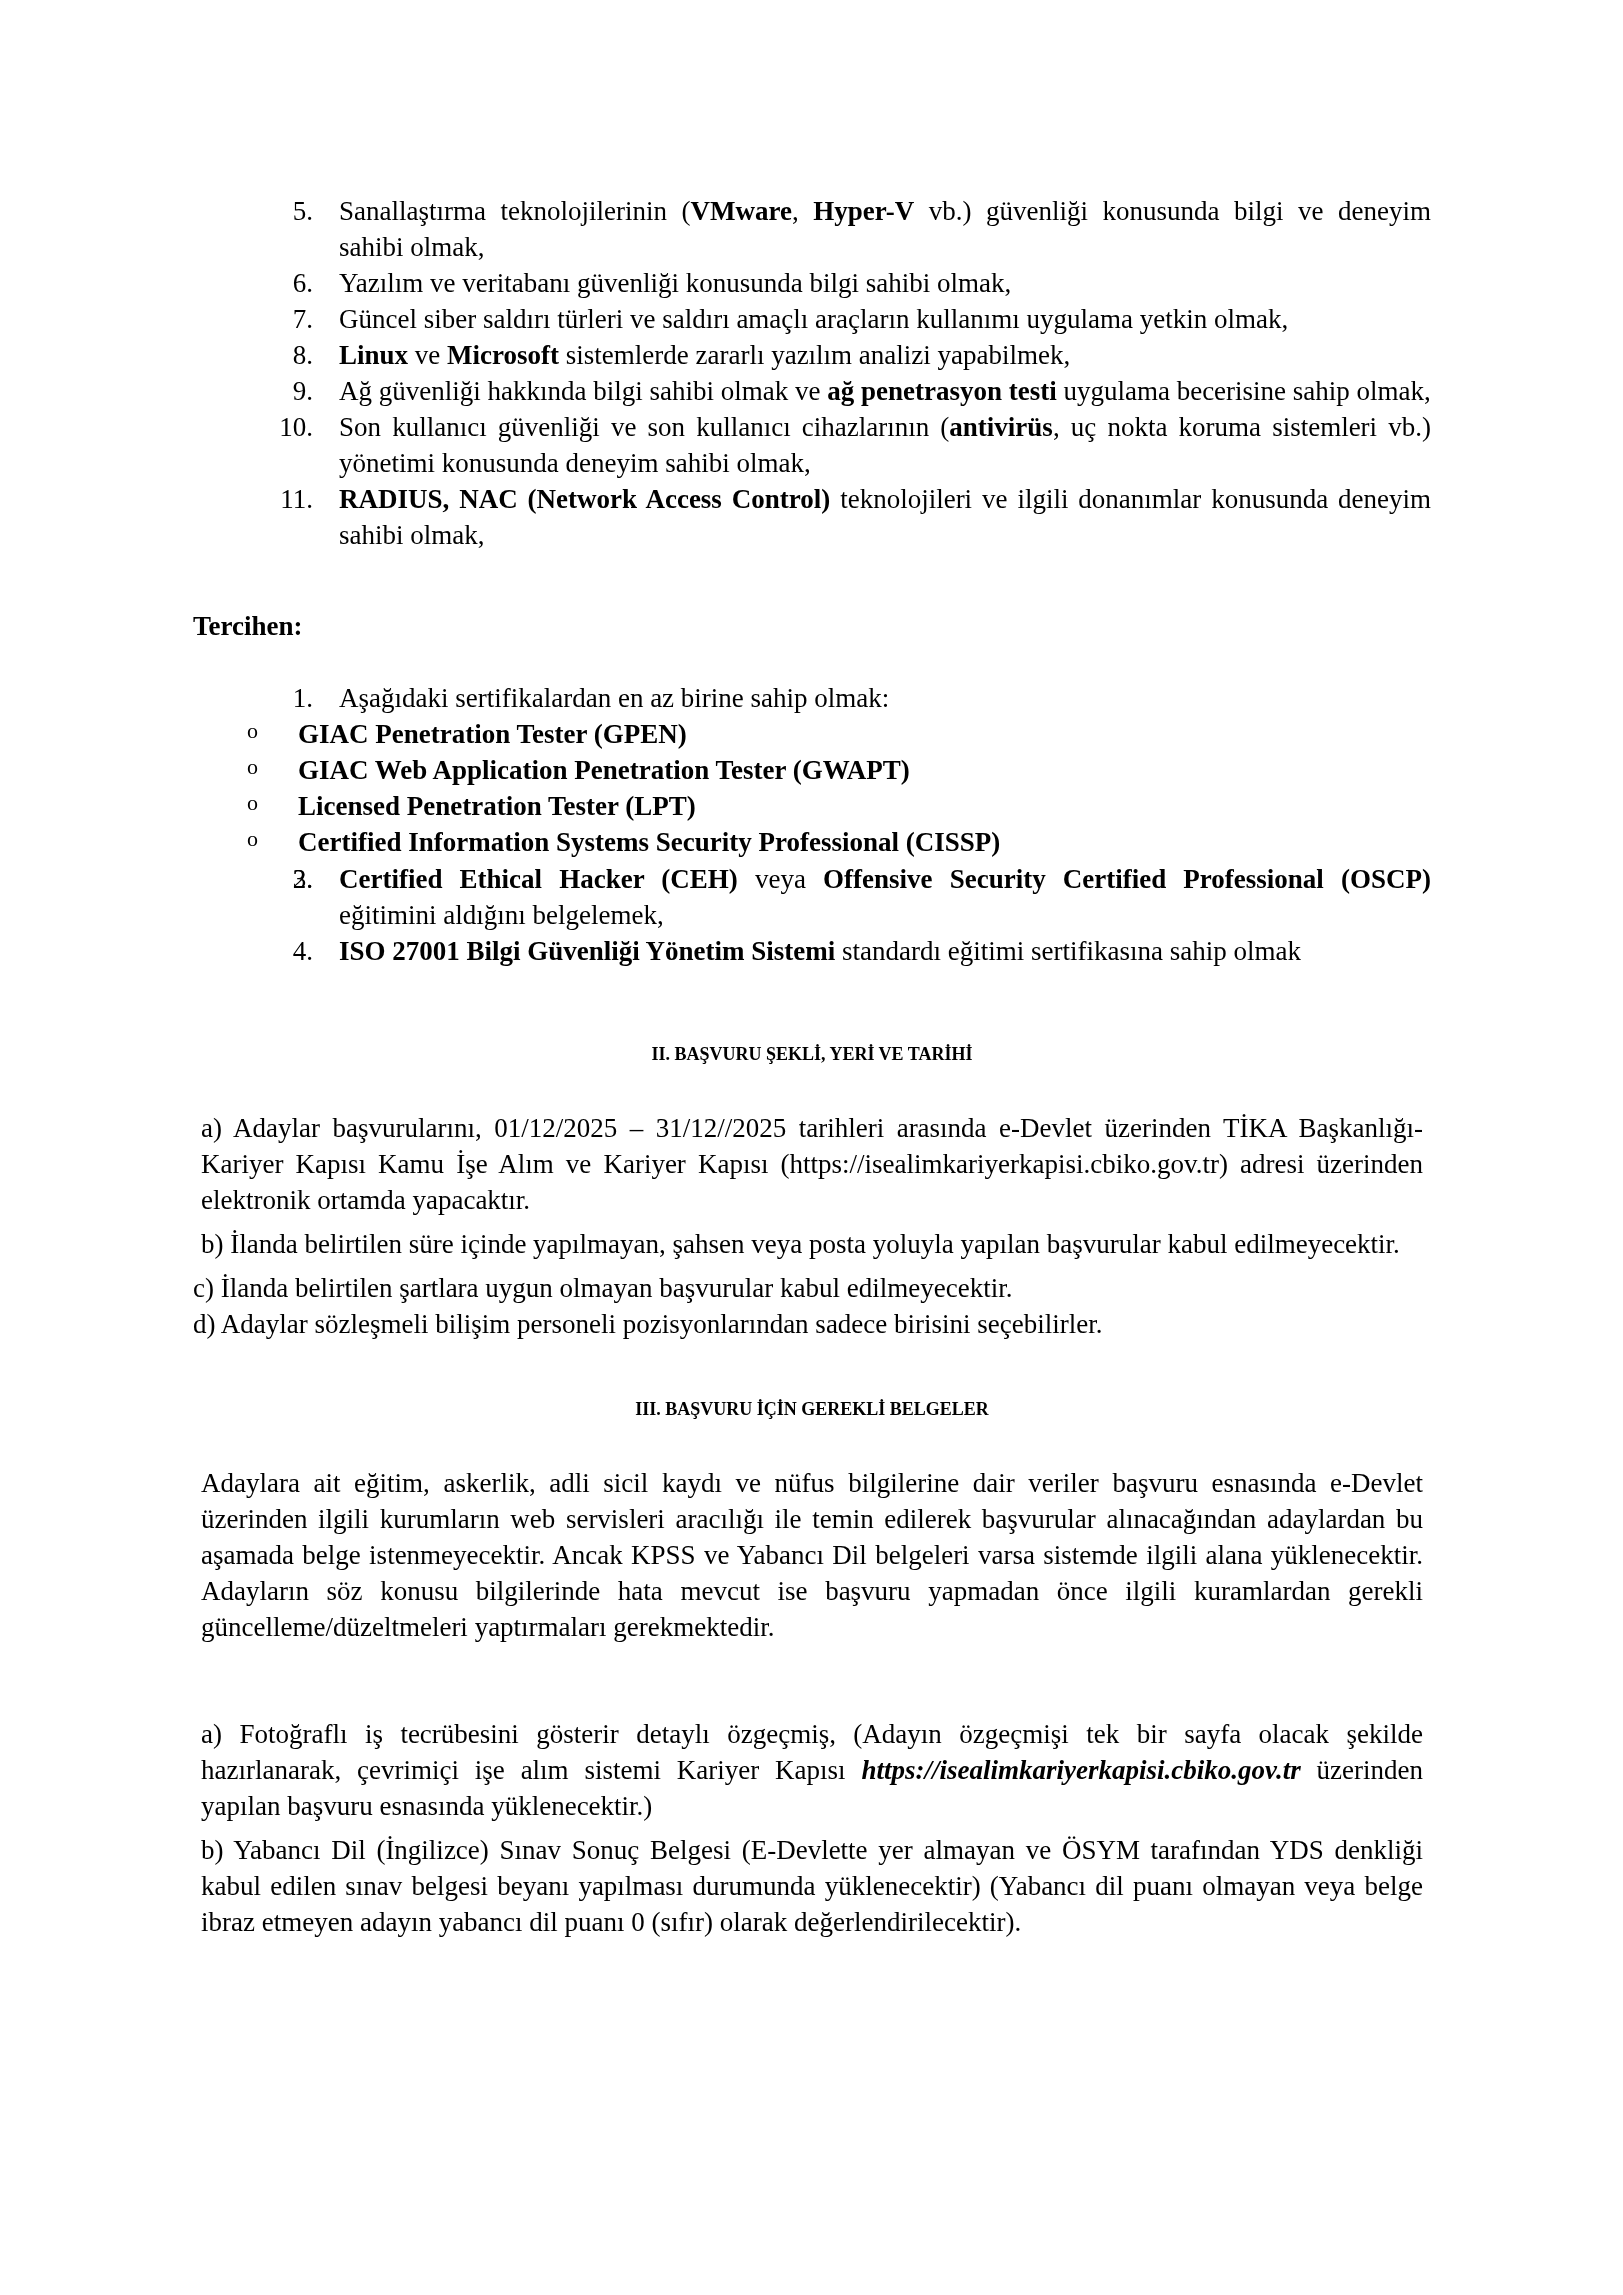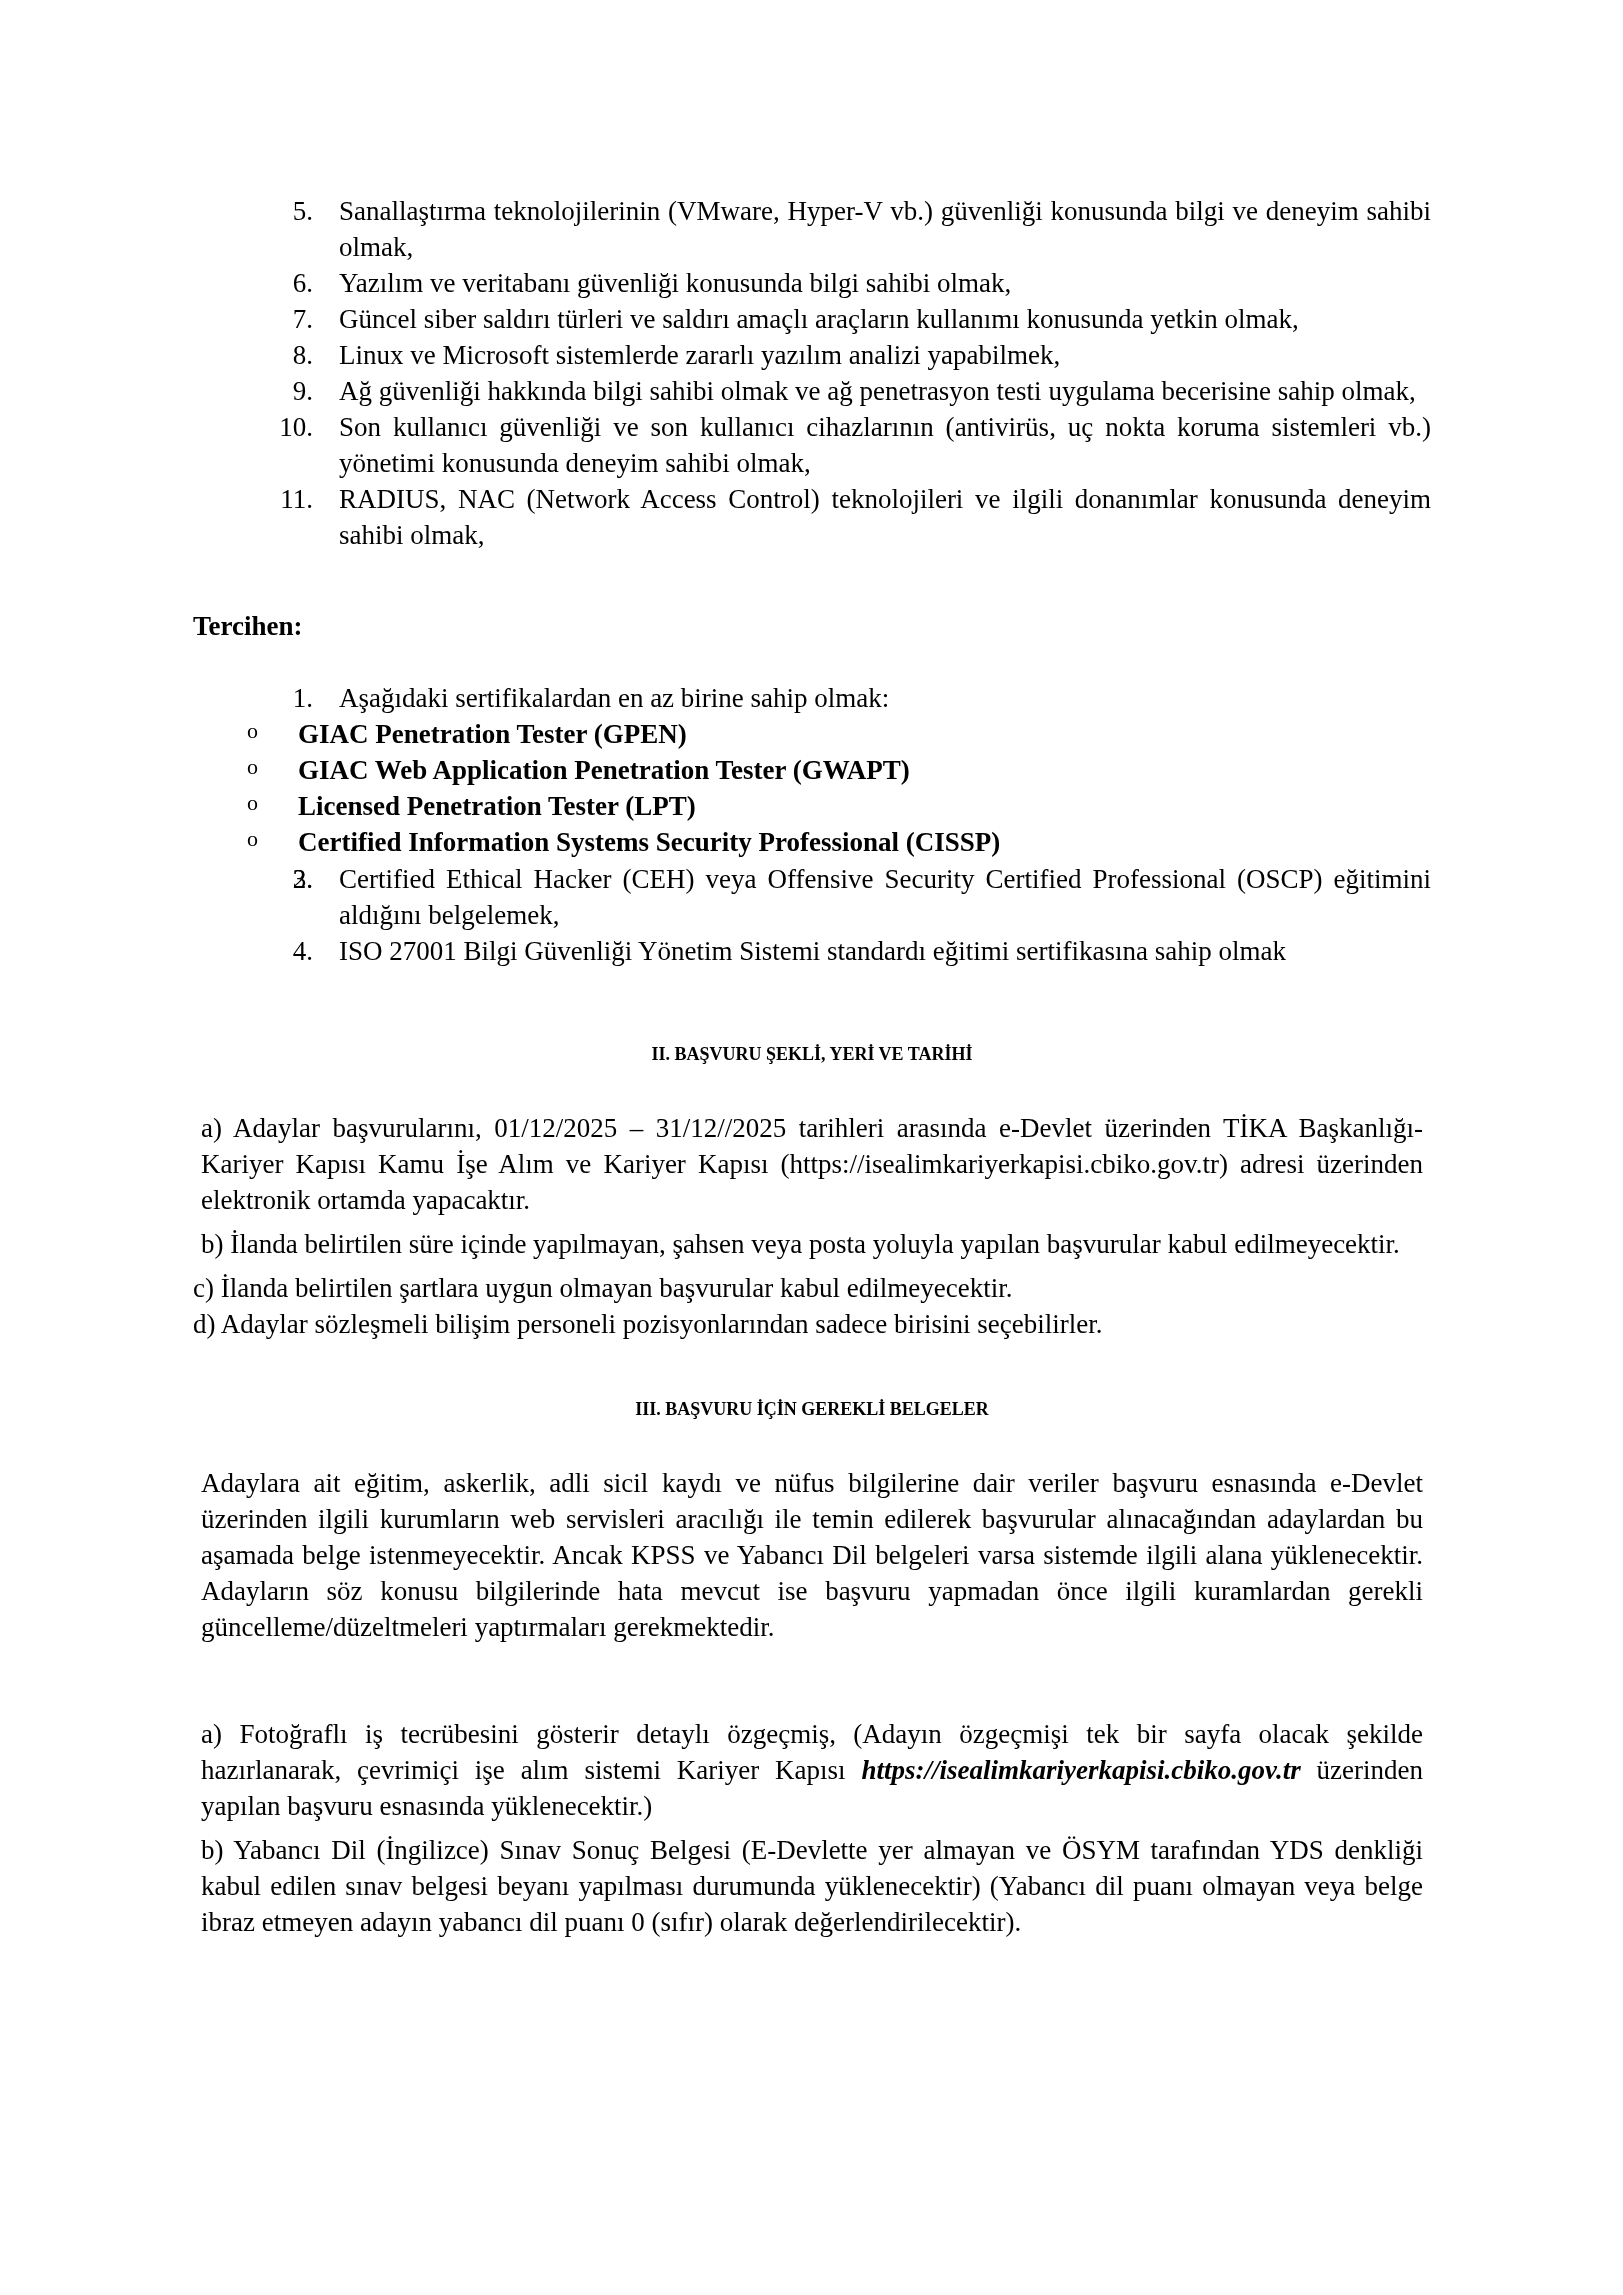--- a/index.html
+++ b/index.html
@@ -83,21 +83,21 @@
   }
   p.para {
     margin: 8px;
     text-align: justify;
     text-justify: inter-word;
   }
   p.para-left {
     margin: 0;
     text-align: left;
   }
-  .b { font-weight: normal; }
+  .b { font-weight: bold; }
   .bi { font-weight: bold; font-style: italic; }
   .sp-md { height: 36px; }
   .sp-lg { height: 55px; }
   .sp-xl { height: 73px; }
 </style>
 </head>
 <body>
 
 <div class="page">
   <div class="doc-body">
@@ -106,21 +106,21 @@
       <li>
         <span class="marker">5.</span>
         <span>Sanallaştırma teknolojilerinin (<span class="b">VMware</span>, <span class="b">Hyper-V</span> vb.) güvenliği konusunda bilgi ve deneyim sahibi olmak,</span>
       </li>
       <li>
         <span class="marker">6.</span>
         <span>Yazılım ve veritabanı güvenliği konusunda bilgi sahibi olmak,</span>
       </li>
       <li>
         <span class="marker">7.</span>
-        <span>Güncel siber saldırı türleri ve saldırı amaçlı araçların kullanımı konusunda yetkin olmak,</span>
+        <span>Güncel siber saldırı türleri ve saldırı amaçlı araçların kullanımı uygulama yetkin olmak,</span>
       </li>
       <li>
         <span class="marker">8.</span>
         <span><span class="b">Linux</span> ve <span class="b">Microsoft</span> sistemlerde zararlı yazılım analizi yapabilmek,</span>
       </li>
       <li>
         <span class="marker">9.</span>
         <span>Ağ güvenliği hakkında bilgi sahibi olmak ve <span class="b">ağ penetrasyon testi</span> uygulama becerisine sahip olmak,</span>
       </li>
       <li>

